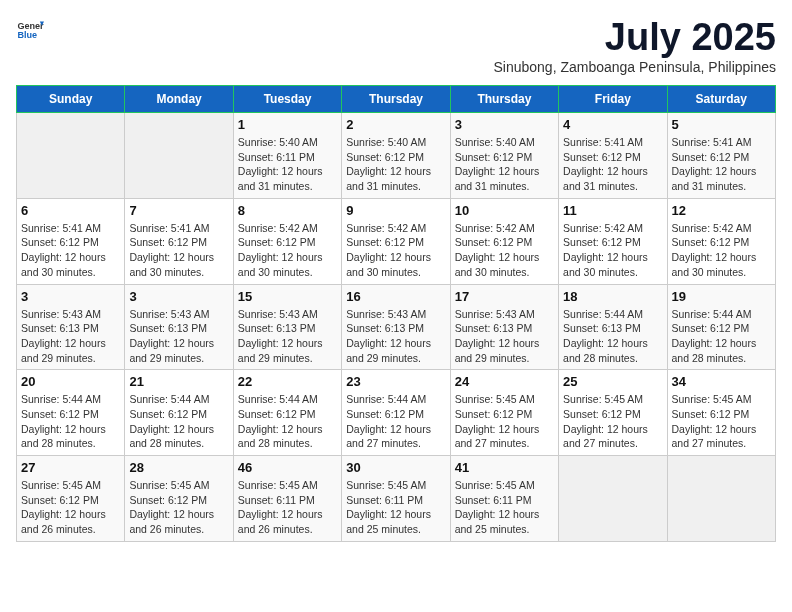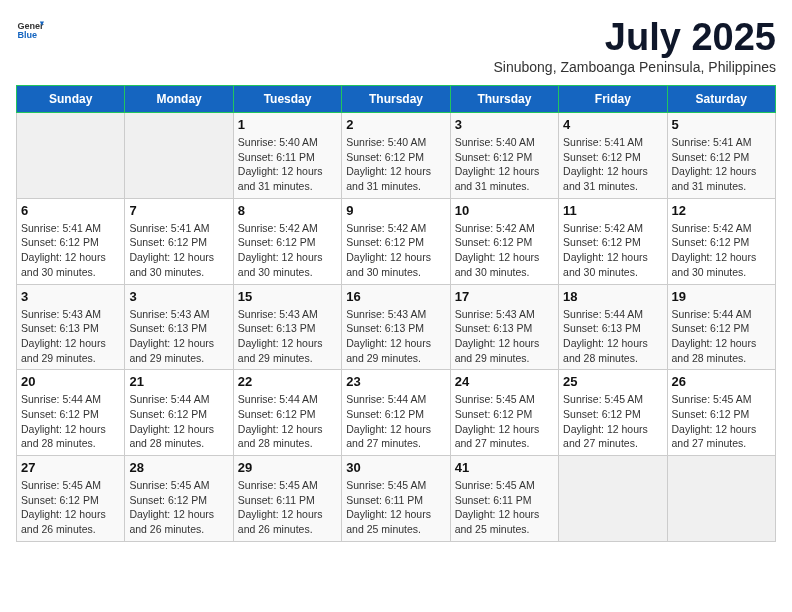--- a/index.html
+++ b/index.html
@@ -263,41 +263,41 @@
 Sunset: 6:12 PM
 Daylight: 12 hours and 27 minutes.</div>
         </td>
         <td>
           <span class="day-number">25</span>
           <div class="day-info" style="white-space: pre-line;">Sunrise: 5:45 AM
 Sunset: 6:12 PM
 Daylight: 12 hours and 27 minutes.</div>
         </td>
         <td>
-          <span class="day-number">26</span>
+          <span class="day-number">34</span>
           <div class="day-info" style="white-space: pre-line;">Sunrise: 5:45 AM
 Sunset: 6:12 PM
 Daylight: 12 hours and 27 minutes.</div>
         </td>
       </tr>
       <tr>
         <td>
           <span class="day-number">27</span>
           <div class="day-info" style="white-space: pre-line;">Sunrise: 5:45 AM
 Sunset: 6:12 PM
 Daylight: 12 hours and 26 minutes.</div>
         </td>
         <td>
           <span class="day-number">28</span>
           <div class="day-info" style="white-space: pre-line;">Sunrise: 5:45 AM
 Sunset: 6:12 PM
 Daylight: 12 hours and 26 minutes.</div>
         </td>
         <td>
-          <span class="day-number">29</span>
+          <span class="day-number">46</span>
           <div class="day-info" style="white-space: pre-line;">Sunrise: 5:45 AM
 Sunset: 6:11 PM
 Daylight: 12 hours and 26 minutes.</div>
         </td>
         <td>
           <span class="day-number">30</span>
           <div class="day-info" style="white-space: pre-line;">Sunrise: 5:45 AM
 Sunset: 6:11 PM
 Daylight: 12 hours and 25 minutes.</div>
         </td>

